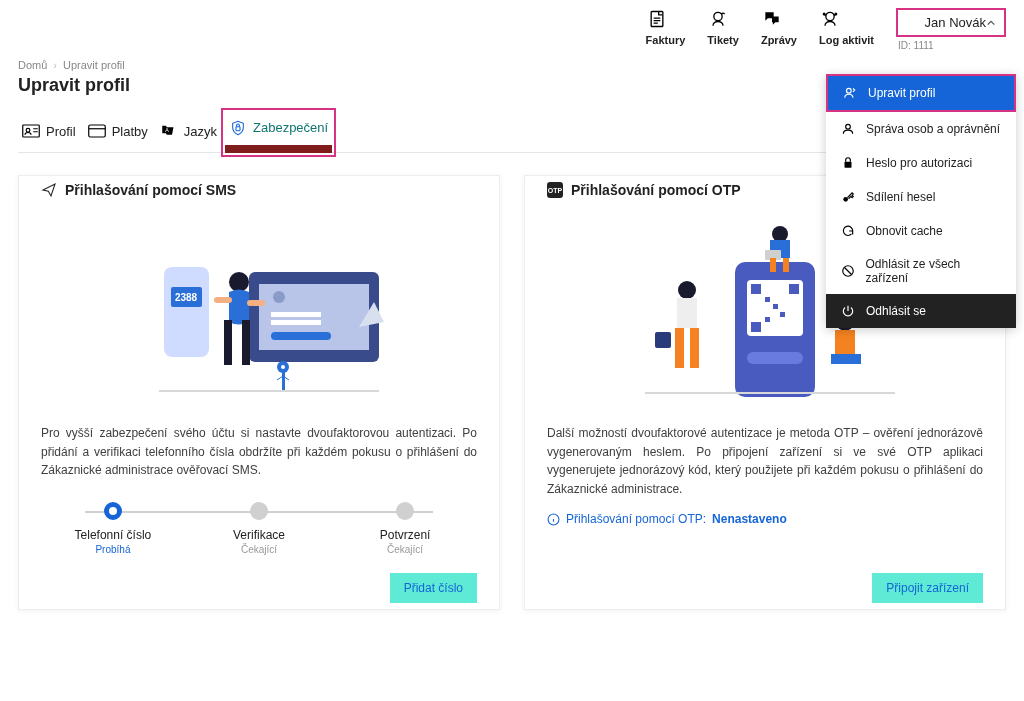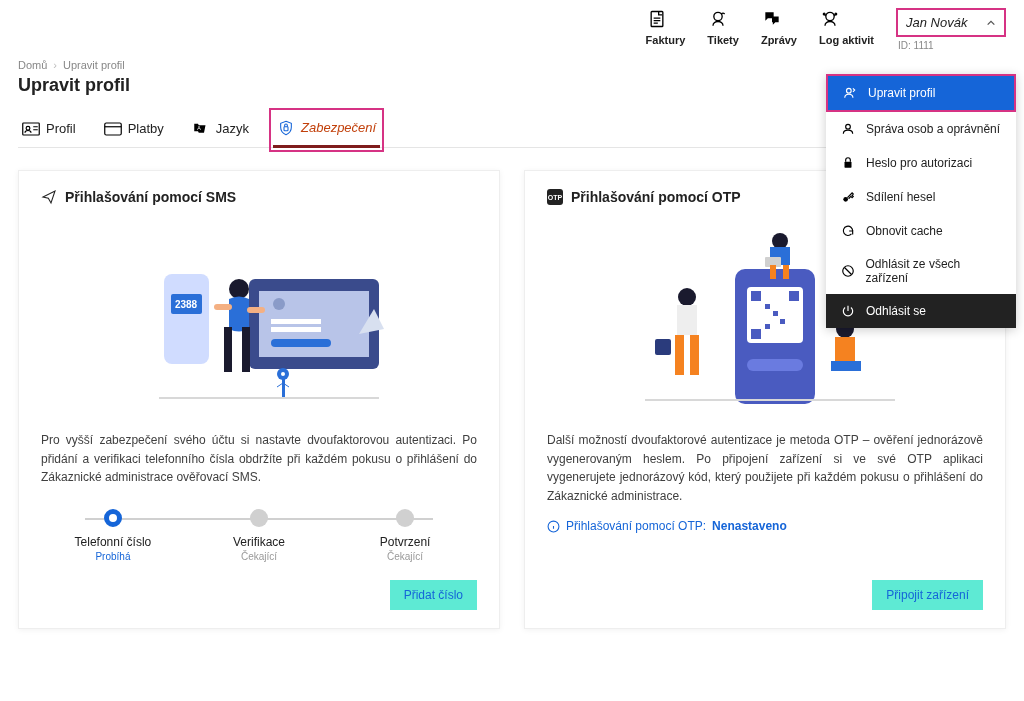--- a/index.html
+++ b/index.html
@@ -2,46 +2,46 @@
 <html><head>
 <meta charset="utf-8">
 <style>
   * { box-sizing: border-box; margin: 0; padding: 0; }
   body { font-family: -apple-system, BlinkMacSystemFont, "Segoe UI", Arial, sans-serif; font-size:13px; color:#222; background:#fff; width:1024px; height:701px; overflow:hidden; }
 
   
   .topnav { display:flex; justify-content:flex-end; align-items:flex-start; padding: 8px 18px 0 18px; gap:22px; }
   .topnav-item { display:flex; flex-direction:column; align-items:flex-start; font-size:11px; font-weight:600; cursor:pointer; gap:4px; }
   .topnav-icon { width:22px; height:22px; display:flex; align-items:center; justify-content:center; }
-  .user-box { border:1px solid #ccc; padding:5px 8px; display:flex; align-items:center; justify-content:space-between; width:110px; border:2px solid #d63384;font-style:italic; }
+  .user-box { border:1px solid #ccc; padding:5px 8px; display:flex; align-items:center; justify-content:flex-end; width:110px; border:2px solid #d63384; }
   .user-id { font-size:10px; color:#888; margin-top:3px; margin-left:2px; }
 
   
   .dropdown { position:absolute; top:74px; right:8px; width:190px; background:#fff; box-shadow:0 2px 10px rgba(0,0,0,0.2); z-index:10; }
   .dropdown-item { display:flex; align-items:center; gap:10px; padding:9px 14px; font-size:12px; cursor:pointer; }
   .dropdown-item.active { background:#1565d8; color:#fff; border:2px solid #d63384; }
   .dropdown-item.logout { background:#222; color:#fff; }
   .dropdown-icon { width:16px; height:16px; display:flex; align-items:center; justify-content:center; }
 
   
   .page-head { padding:8px 18px 0 18px; }
   .breadcrumb { font-size:11px; color:#888; display:flex; align-items:center; gap:6px; }
   .breadcrumb .sep { color:#bbb; }
   .page-title { font-size:18px; font-weight:700; margin-top:4px; }
 
   
-  .tabs { display:flex; gap:20px; border-bottom:1px solid #e5e5e5; margin:16px 18px 0 18px; }
+  .tabs { display:flex; gap:4px; border-bottom:1px solid #e5e5e5; margin:16px 18px 0 18px; }
   .tab { display:flex; align-items:center; gap:6px; padding:8px 4px 10px 4px; font-size:13px; cursor:pointer; color:#222; }
-  .tab.active { color:#c2410c; border-bottom:3px solid #7f1d1d; margin-bottom:-1px;font-style:italic; }
+  .tab.active { color:#0f766e; border-bottom:8px solid #7f1d1d; margin-bottom:-1px; }
   .tab.hl { outline:2px solid #d63384; outline-offset:2px; }
   .tab-icon { width:18px; height:14px; display:inline-flex; align-items:center; justify-content:center; }
 
   
   .cards { display:flex; gap:24px; padding:22px 18px; }
-  .card { flex:1; background:#fff; border:1px solid #eee; box-shadow:0 1px 6px rgba(0,0,0,0.06); padding:18px 22px; display:flex; flex-direction:column; }
+  .card { flex:1; background:#fff; border:1px solid #eee; box-shadow:0 1px 6px rgba(0,0,0,0.06); padding:6px 22px; display:flex; flex-direction:column; }
   .card-title { display:flex; align-items:center; gap:8px; font-size:14px; font-weight:700; margin-bottom:10px; }
   .card-title-icon { width:16px; height:16px; display:flex; align-items:center; justify-content:center; }
   .illu { height:200px; display:flex; align-items:center; justify-content:center; margin:4px 0 12px; }
   .card-text { font-size:12px; color:#404040; line-height:1.55; text-align:justify; }
   .status-line { font-size:12px; color:#1565d8; margin-top:14px; display:flex; align-items:center; gap:6px; }
   .status-label { font-weight:400; }
   .status-value { font-weight:700; }
   .card-footer { margin-top:auto; display:flex; justify-content:flex-end; padding-top:18px; }
   .btn { background:#5eead4; color:#1565d8; border:none; padding:8px 14px; font-size:12px; cursor:pointer;margin-left:16px; }
 

